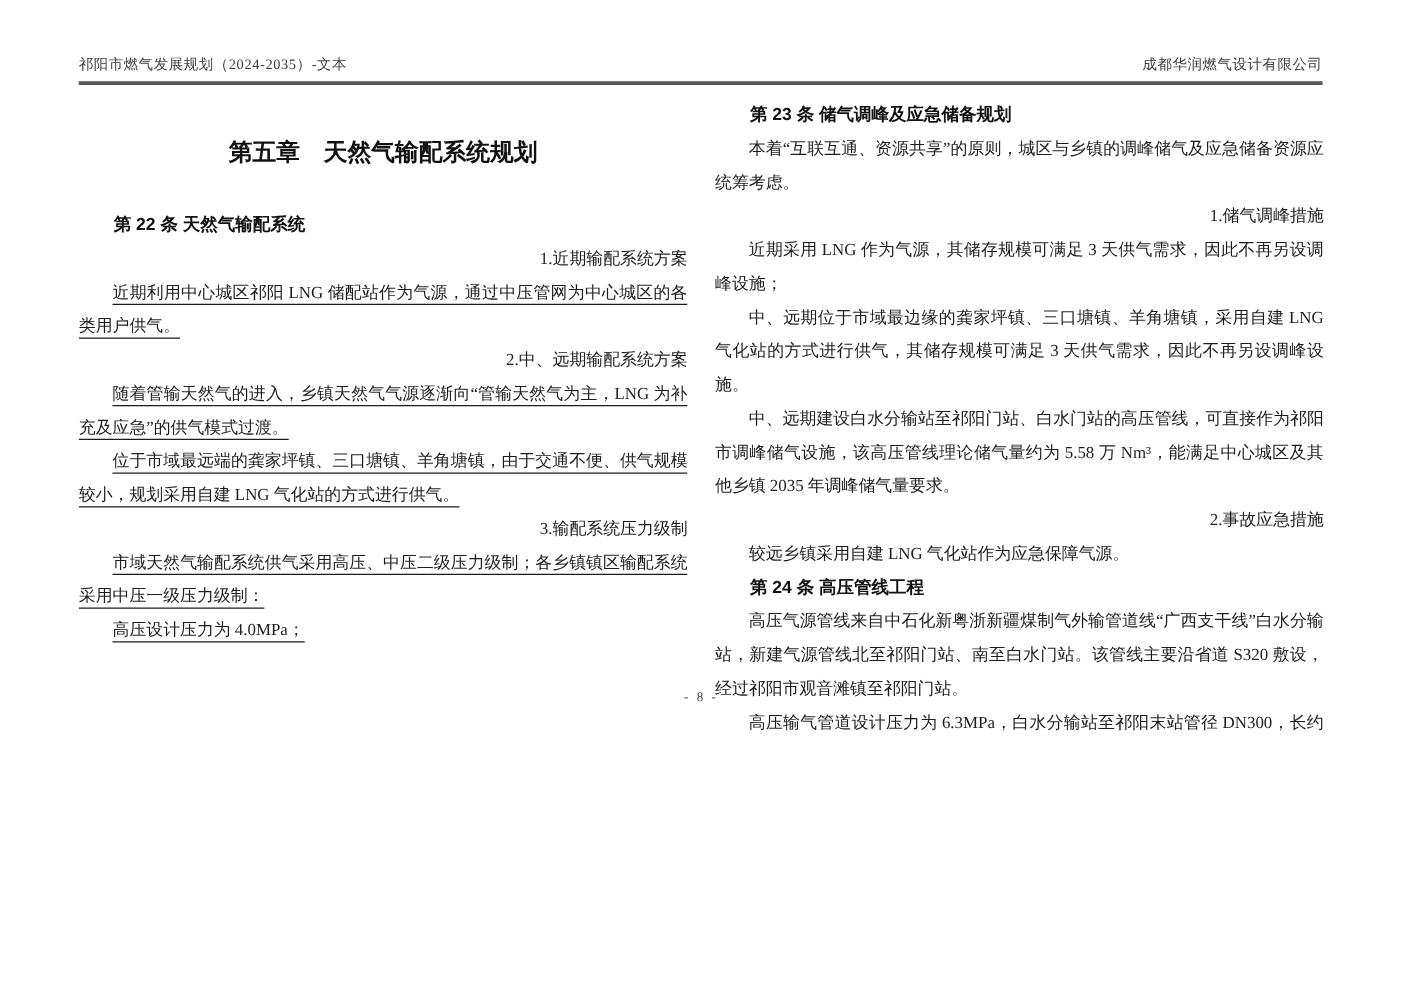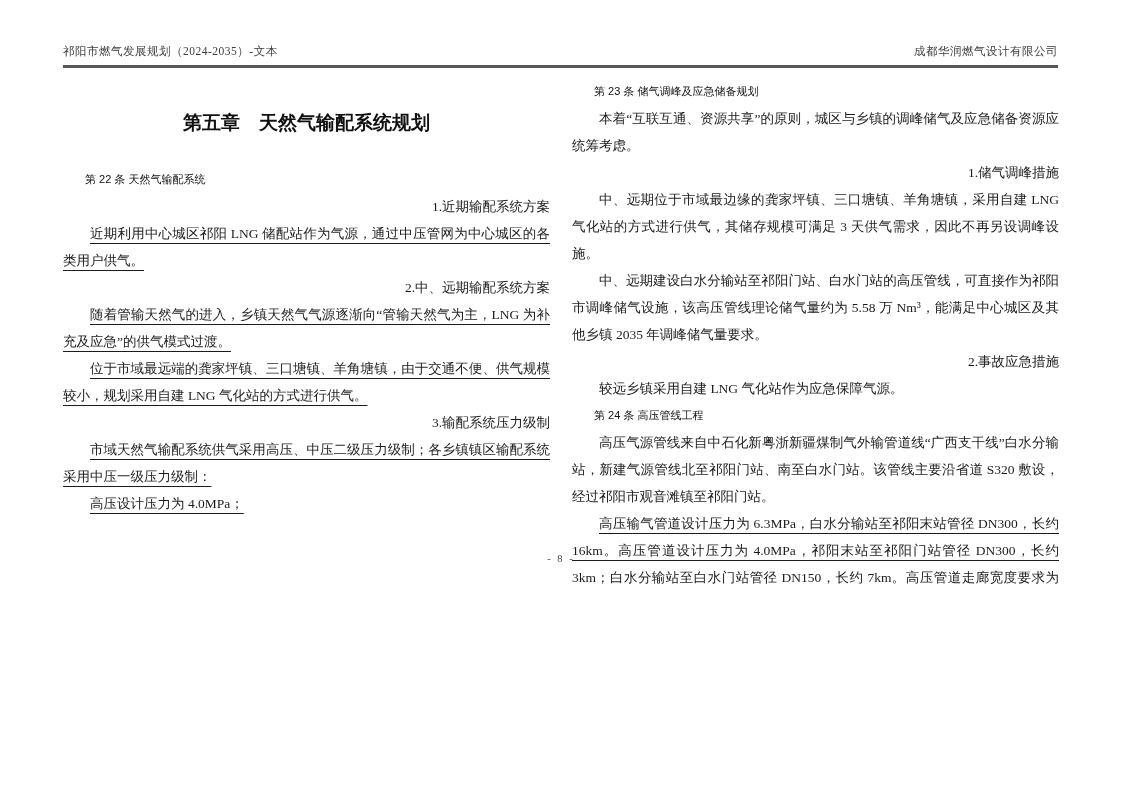--- a/index.html
+++ b/index.html
@@ -53,22 +53,22 @@
     font-size: 19px;
     line-height: 30px;
     color: #111;
   }
   .col p.blk {
     margin: 0;
     text-indent: 2em;
   }
   .col p.heading {
     font-family: "Liberation Sans", "DejaVu Sans", sans-serif;
-    font-weight: normal;
-    font-size: 11px;
+    font-weight: bold;
+    font-size: 14px;
     color: #111;
     text-align: left;
   }
   .col p.u {
     text-decoration: underline;
     text-decoration-thickness: 1px;
     text-underline-offset: 5px;
     text-decoration-color: #1c1c1c;
   }
   .col p.label { text-align: right; }
@@ -107,20 +107,21 @@
           <p class="blk label">3.输配系统压力级制</p>
           <p class="blk para u">市域天然气输配系统供气采用高压、中压二级压力级制；各乡镇镇区输配系统采用中压一级压力级制：</p>
           <p class="blk para u">高压设计压力为 4.0MPa；</p>
         </div>
     </div>
     <div class="col">
       <div>
           <p class="blk heading">第 23 条 储气调峰及应急储备规划</p>
           <p class="blk para">本着“互联互通、资源共享”的原则，城区与乡镇的调峰储气及应急储备资源应统筹考虑。</p>
           <p class="blk label">1.储气调峰措施</p>
+          <p class="blk para">近期采用 LNG 作为气源，其储存规模可满足 3 天供气需求，因此不再另设调峰设施；</p>
           <p class="blk para">中、远期位于市域最边缘的龚家坪镇、三口塘镇、羊角塘镇，采用自建 LNG 气化站的方式进行供气，其储存规模可满足 3 天供气需求，因此不再另设调峰设施。</p>
           <p class="blk para">中、远期建设白水分输站至祁阳门站、白水门站的高压管线，可直接作为祁阳市调峰储气设施，该高压管线理论储气量约为 5.58 万 Nm³，能满足中心城区及其他乡镇 2035 年调峰储气量要求。</p>
           <p class="blk label">2.事故应急措施</p>
           <p class="blk para">较远乡镇采用自建 LNG 气化站作为应急保障气源。</p>
           <p class="blk heading">第 24 条 高压管线工程</p>
           <p class="blk para">高压气源管线来自中石化新粤浙新疆煤制气外输管道线“广西支干线”白水分输站，新建气源管线北至祁阳门站、南至白水门站。该管线主要沿省道 S320 敷设，经过祁阳市观音滩镇至祁阳门站。</p>
           <p class="blk para u">高压输气管道设计压力为 6.3MPa，白水分输站至祁阳末站管径 DN300，长约 16km。高压管道设计压力为 4.0MPa，祁阳末站至祁阳门站管径 DN300，长约 3km；白水分输站至白水门站管径 DN150，长约 7km。高压管道走廊宽度要求为 60 米，可与高速</p>
         </div>
     </div>
   </div>

